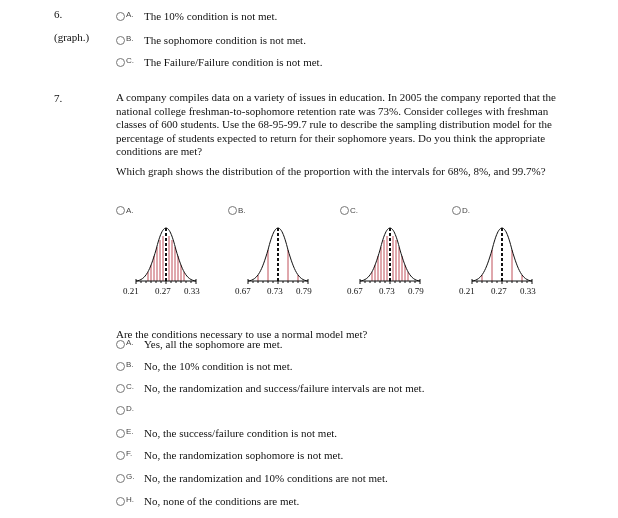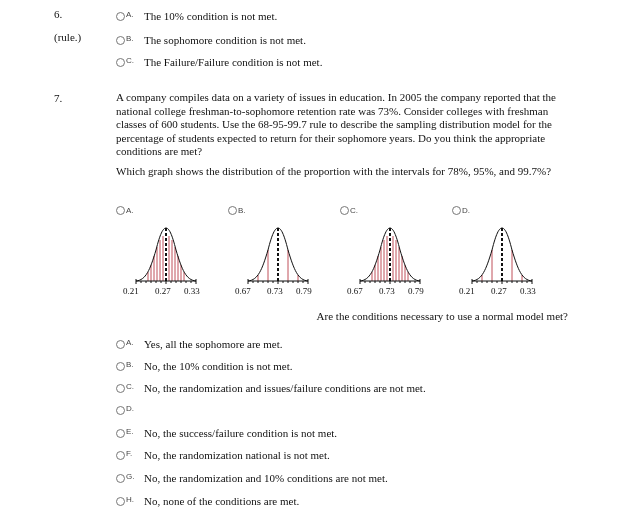--- a/index.html
+++ b/index.html
@@ -22,41 +22,41 @@
   .para { position: absolute; left: 116px; width: 452px; font-size: 11px; line-height: 13.5px; text-align: left; }
   .graph-choice { position: absolute; top: 206px; width: 110px; height: 100px; }
   .gopt { display: flex; align-items: center; cursor: pointer; }
   .gopt .letter { top: 0; }
   svg text { font-family: "Liberation Serif", "DejaVu Serif", serif; font-size: 9px; fill: #111; }
 </style>
 </head>
 <body>
 
 <div class="qnum" style="top:8px;">6.</div>
-<div class="qnum" style="top:31px;">(rule.)</div>
+<div class="qnum" style="top:31px;">(graph.)</div>
 
 <div class="opt" style="top:9px;">
   <span class="radio"></span>
   <span class="letter">A.</span>
   <span class="opt-text">The 10% condition is not met.</span>
 </div>
 <div class="opt" style="top:33px;">
   <span class="radio"></span>
   <span class="letter">B.</span>
   <span class="opt-text">The sophomore condition is not met.</span>
 </div>
 <div class="opt" style="top:55px;">
   <span class="radio"></span>
   <span class="letter">C.</span>
   <span class="opt-text">The Failure/Failure condition is not met.</span>
 </div>
 
 <div class="qnum" style="top:92px;">7.</div>
 <div class="para" style="top:91px;">A company compiles data on a variety of issues in education. In 2005 the company reported that the national college freshman-to-sophomore retention rate was 73%. Consider colleges with freshman classes of 600 students. Use the 68-95-99.7 rule to describe the sampling distribution model for the percentage of students expected to return for their sophomore years. Do you think the appropriate conditions are met?</div>
-<div class="para" style="top:165px;">Which graph shows the distribution of the proportion with the intervals for 78%, 95%, and 99.7%?</div>
+<div class="para" style="top:165px;">Which graph shows the distribution of the proportion with the intervals for 68%, 8%, and 99.7%?</div>
 
 <div class="graph-choice" style="left:116px;">
   <div class="gopt">
     <span class="radio"></span>
     <span class="letter">A.</span>
   </div>
   <svg width="100" height="90" style="position:absolute;left:4px;top:14px;">
     <g stroke="#c0505a" stroke-width="1">
       <line x1="28" y1="61" x2="28" y2="52"></line>
         <line x1="31" y1="61" x2="31" y2="45"></line>
@@ -204,50 +204,50 @@
         <line x1="66" y1="61" x2="66" y2="63"></line>
         <line x1="71" y1="61" x2="71" y2="63"></line>
       <line x1="76" y1="59" x2="76" y2="64"></line>
     </g>
     <text x="3" y="74">0.21</text>
     <text x="35" y="74">0.27</text>
     <text x="64" y="74">0.33</text>
   </svg>
 </div>
 
-<div class="para" style="top:310px;text-align:right;">Are the conditions necessary to use a normal model met?</div>
+<div class="para" style="top:328px;">Are the conditions necessary to use a normal model met?</div>
 
 <div class="opt" style="top:337px;">
   <span class="radio"></span>
   <span class="letter">A.</span>
   <span class="opt-text">Yes, all the sophomore are met.</span>
 </div>
 <div class="opt" style="top:359px;">
   <span class="radio"></span>
   <span class="letter">B.</span>
   <span class="opt-text">No, the 10% condition is not met.</span>
 </div>
 <div class="opt" style="top:381px;">
   <span class="radio"></span>
   <span class="letter">C.</span>
-  <span class="opt-text">No, the randomization and issues/failure conditions are not met.</span>
+  <span class="opt-text">No, the randomization and success/failure intervals are not met.</span>
 </div>
 <div class="opt" style="top:403px;">
   <span class="radio"></span>
   <span class="letter">D.</span>
 </div>
 <div class="opt" style="top:426px;">
   <span class="radio"></span>
   <span class="letter">E.</span>
   <span class="opt-text">No, the success/failure condition is not met.</span>
 </div>
 <div class="opt" style="top:448px;">
   <span class="radio"></span>
   <span class="letter">F.</span>
-  <span class="opt-text">No, the randomization national is not met.</span>
+  <span class="opt-text">No, the randomization sophomore is not met.</span>
 </div>
 <div class="opt" style="top:471px;">
   <span class="radio"></span>
   <span class="letter">G.</span>
   <span class="opt-text">No, the randomization and 10% conditions are not met.</span>
 </div>
 <div class="opt" style="top:494px;">
   <span class="radio"></span>
   <span class="letter">H.</span>
   <span class="opt-text">No, none of the conditions are met.</span>

